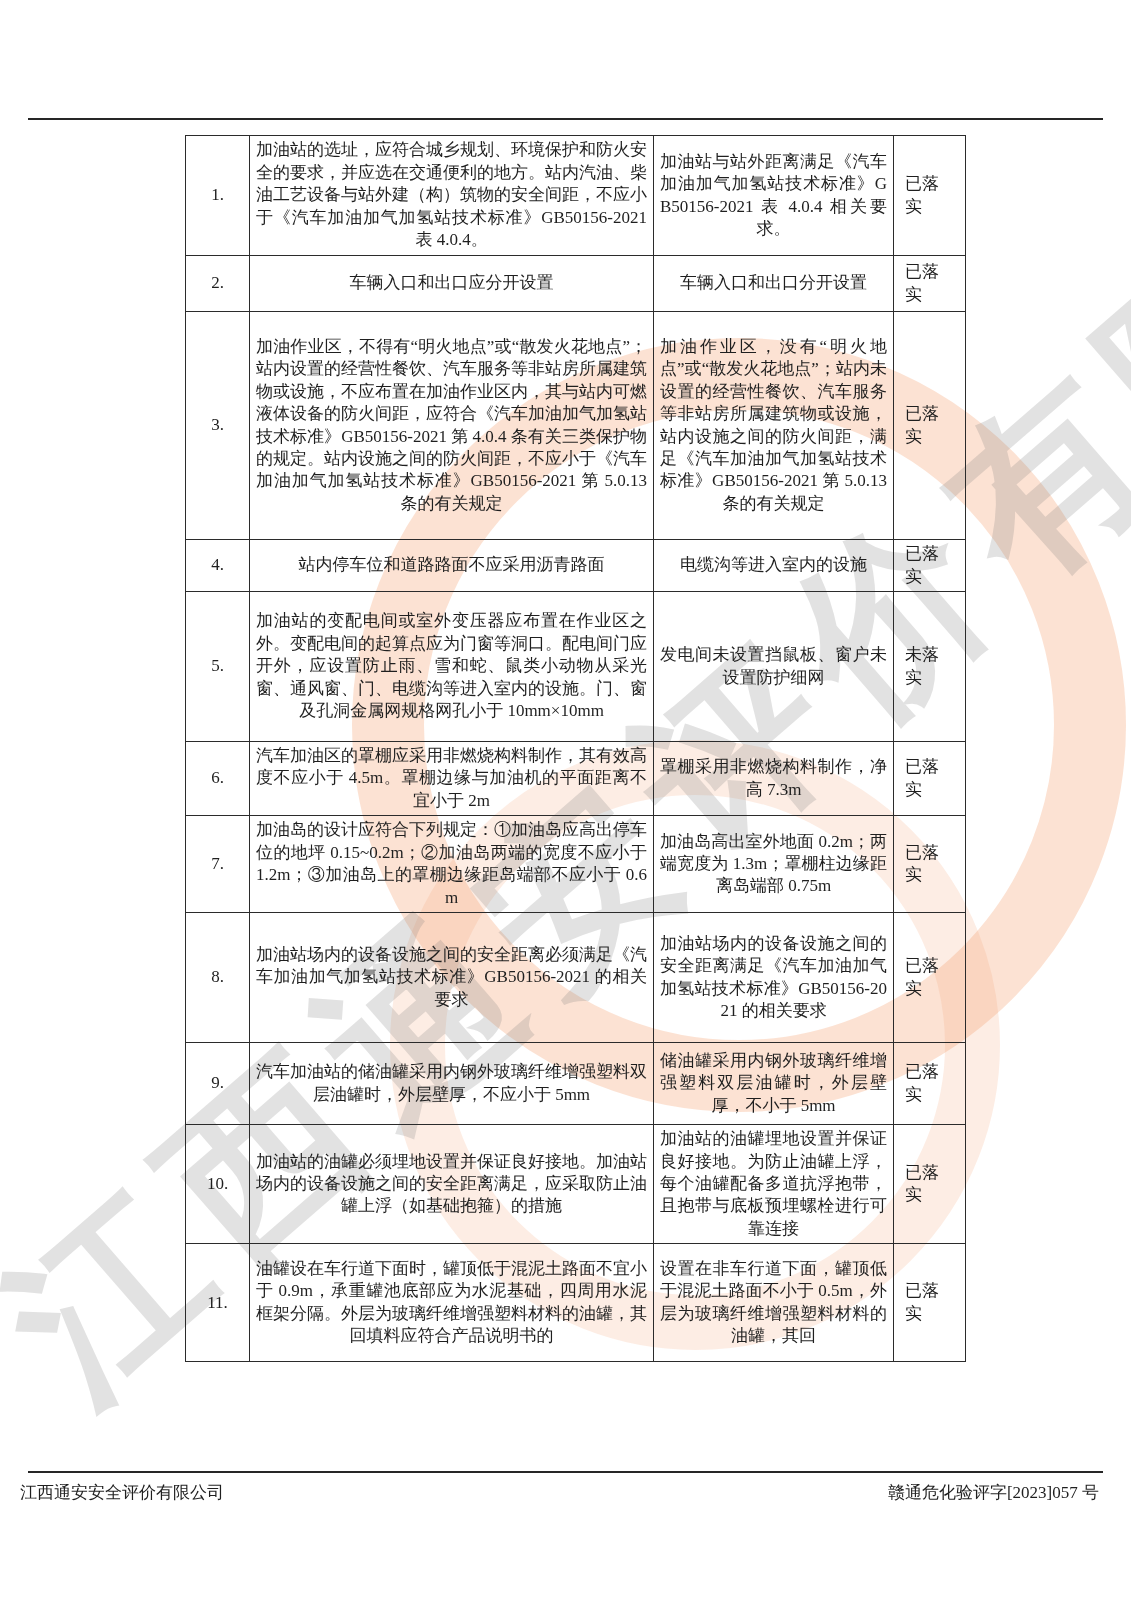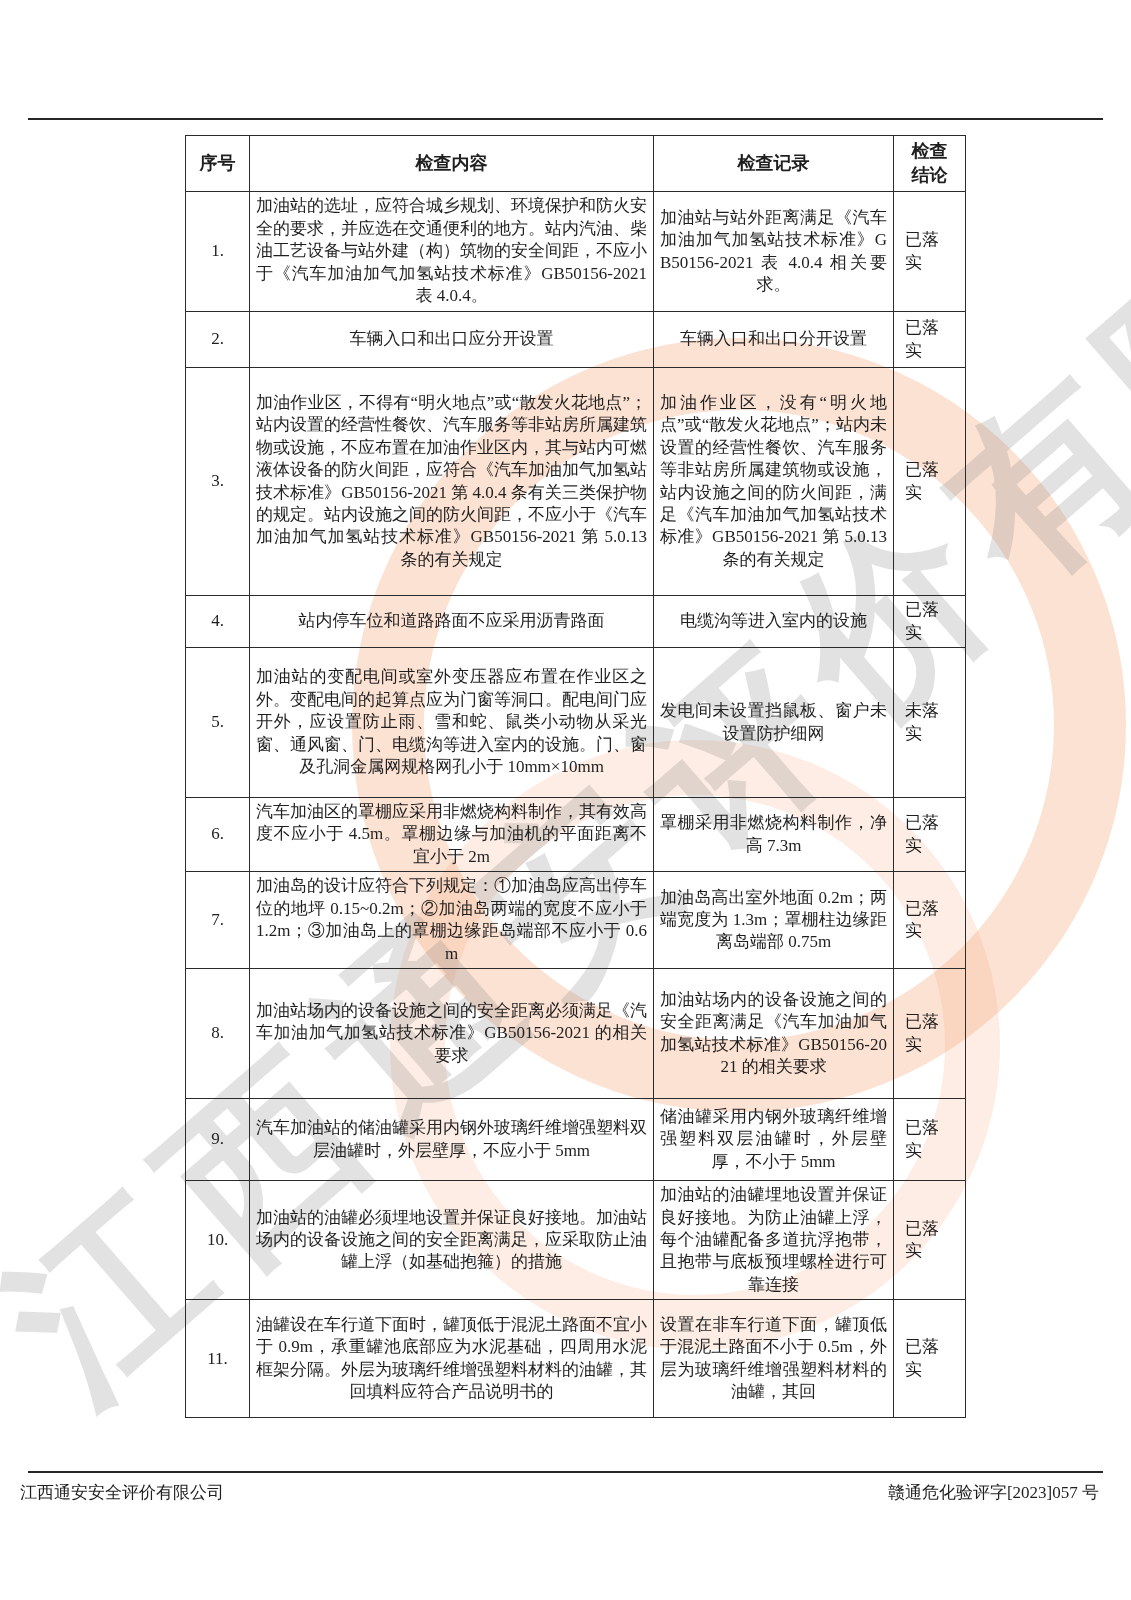--- a/index.html
+++ b/index.html
@@ -75,26 +75,20 @@
   <div class="header-rule"></div>
 
   <table class="check-table">
     <colgroup>
       <col style="width:64px">
         <col style="width:404px">
         <col style="width:240px">
         <col style="width:72px">
     </colgroup>
     <tbody>
-        <tr style="height:56px">
-      <th>序号</th>
-      <th>检查内容</th>
-      <th>检查记录</th>
-      <th class="h-conclusion">检查结论</th>
-    </tr>
     <tr style="height:120px">
       <td class="c-no">1.</td>
       <td class="c-content">加油站的选址，应符合城乡规划、环境保护和防火安全的要求，并应选在交通便利的地方。站内汽油、柴油工艺设备与站外建（构）筑物的安全间距，不应小于《汽车加油加气加氢站技术标准》GB50156-2021 表 4.0.4。</td>
       <td class="c-record">加油站与站外距离满足《汽车加油加气加氢站技术标准》GB50156-2021 表 4.0.4 相关要求。</td>
       <td class="c-conclusion">已落实</td>
     </tr>
     <tr style="height:56px">
       <td class="c-no">2.</td>
       <td class="c-content">车辆入口和出口应分开设置</td>
       <td class="c-record">车辆入口和出口分开设置</td>

